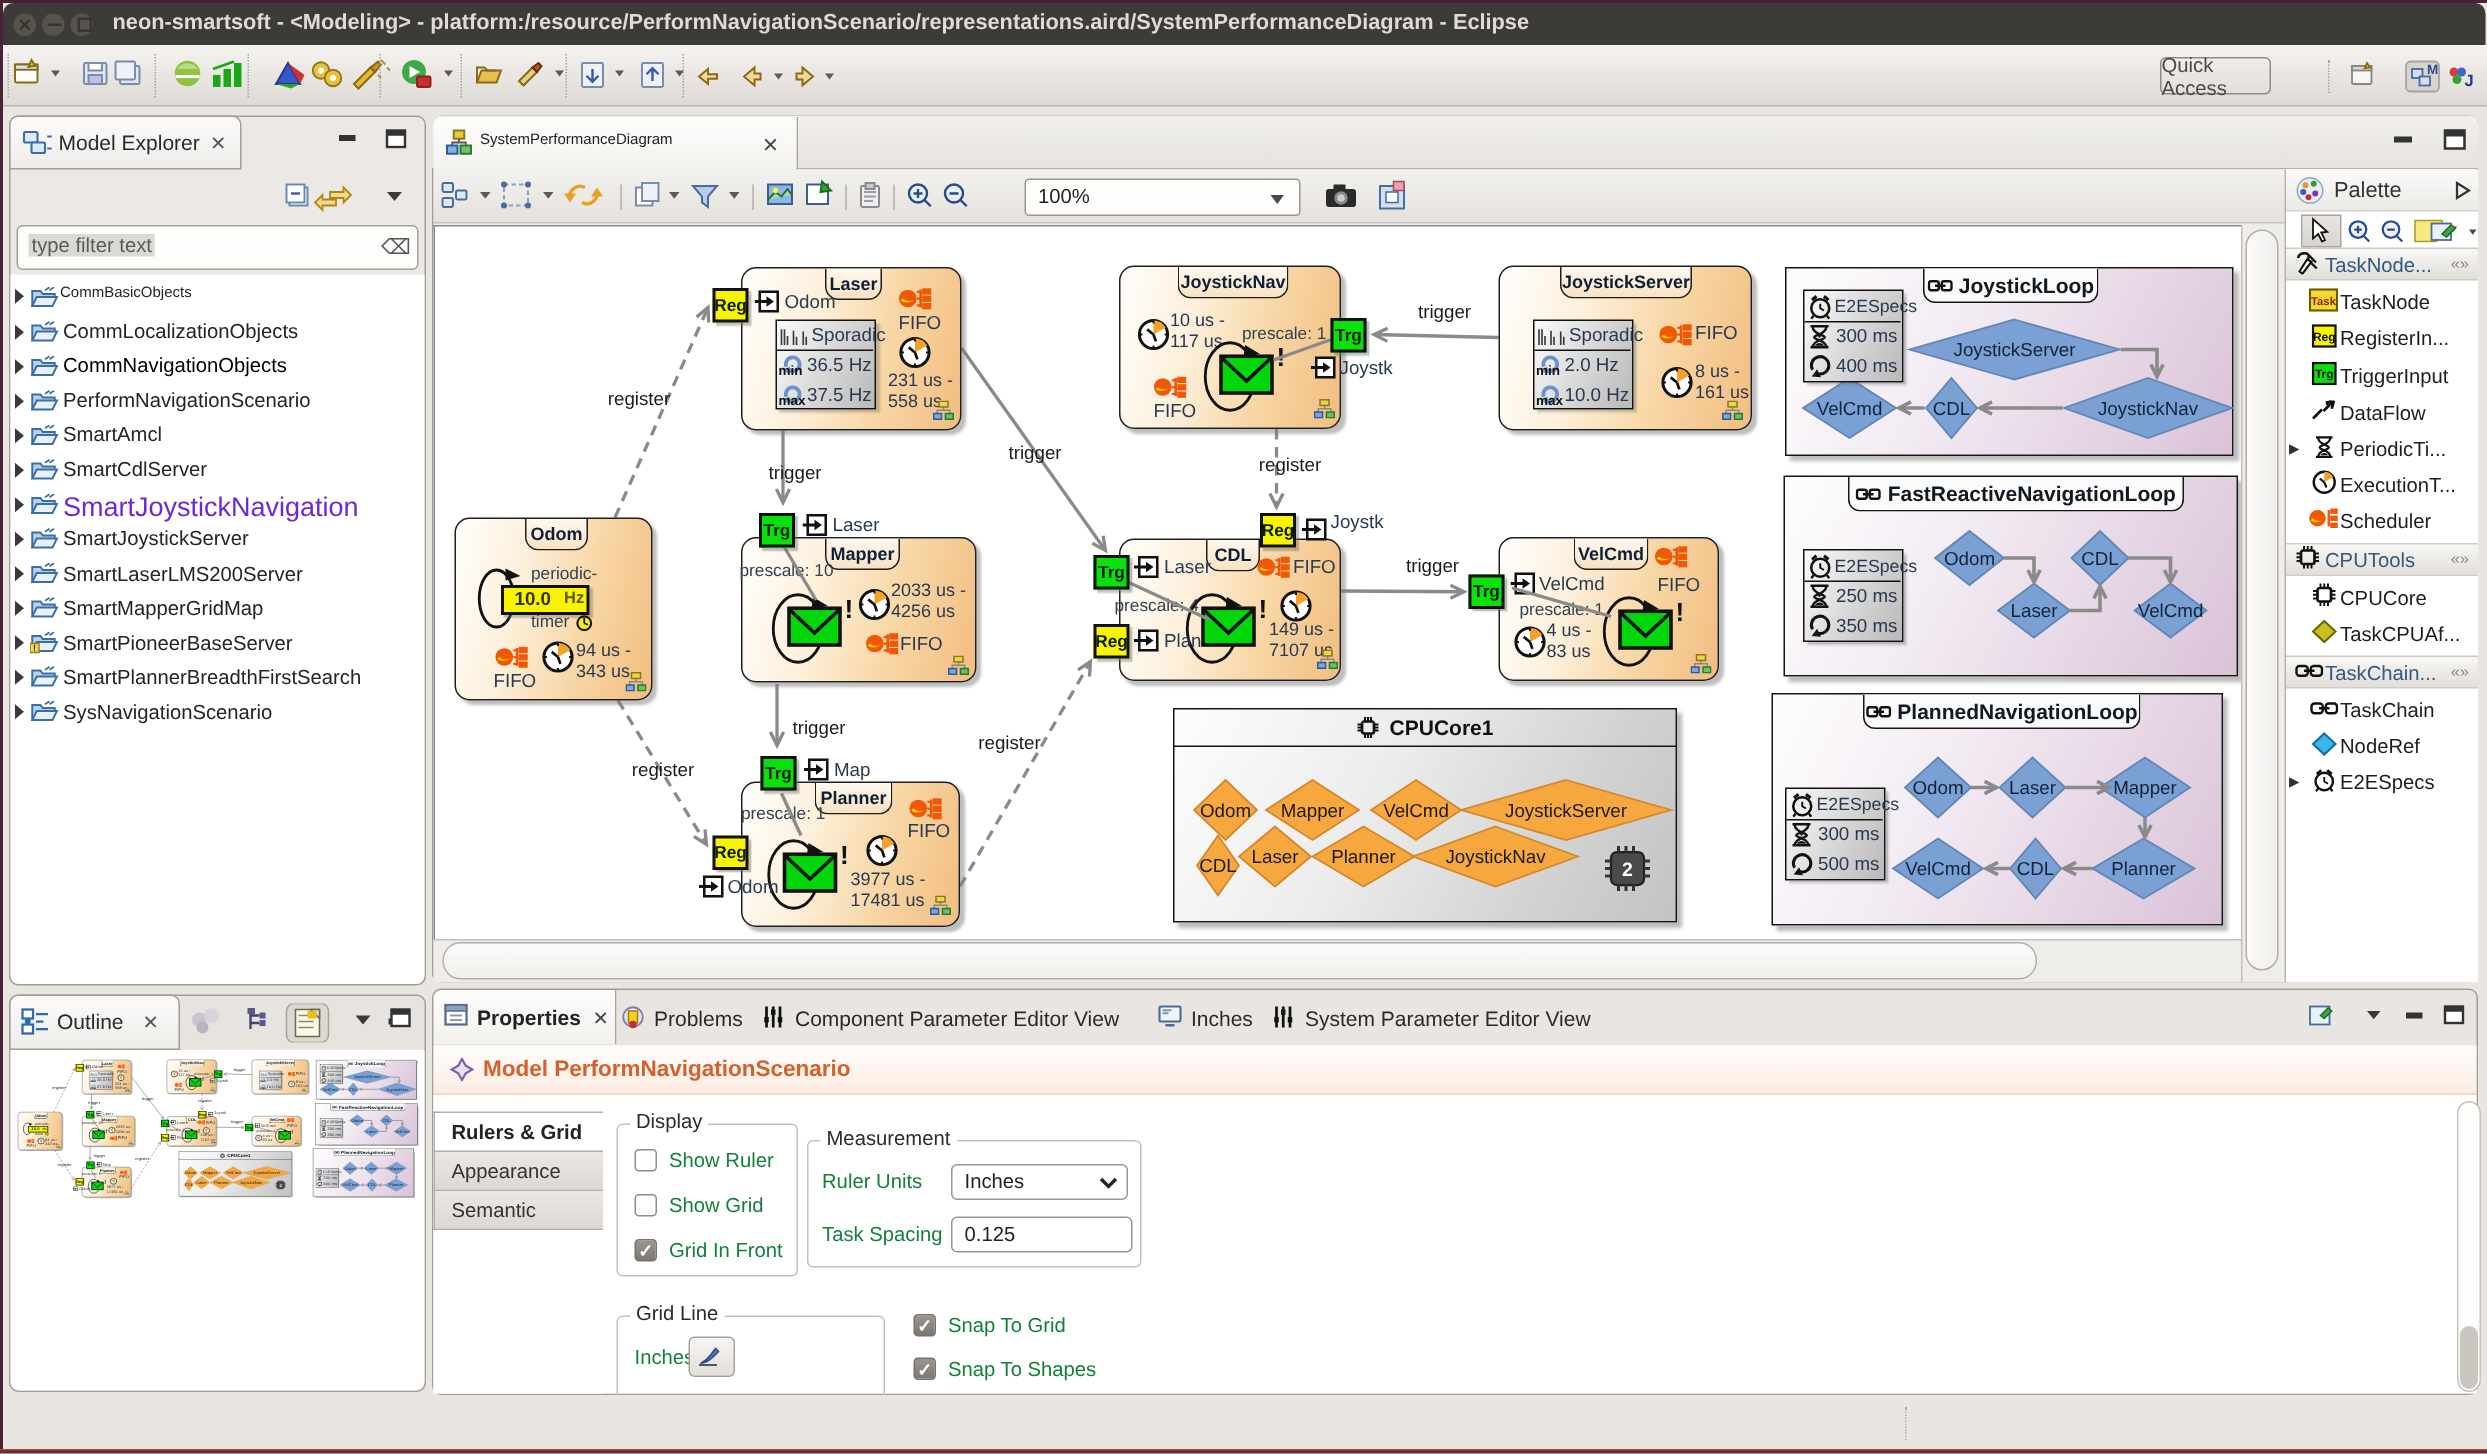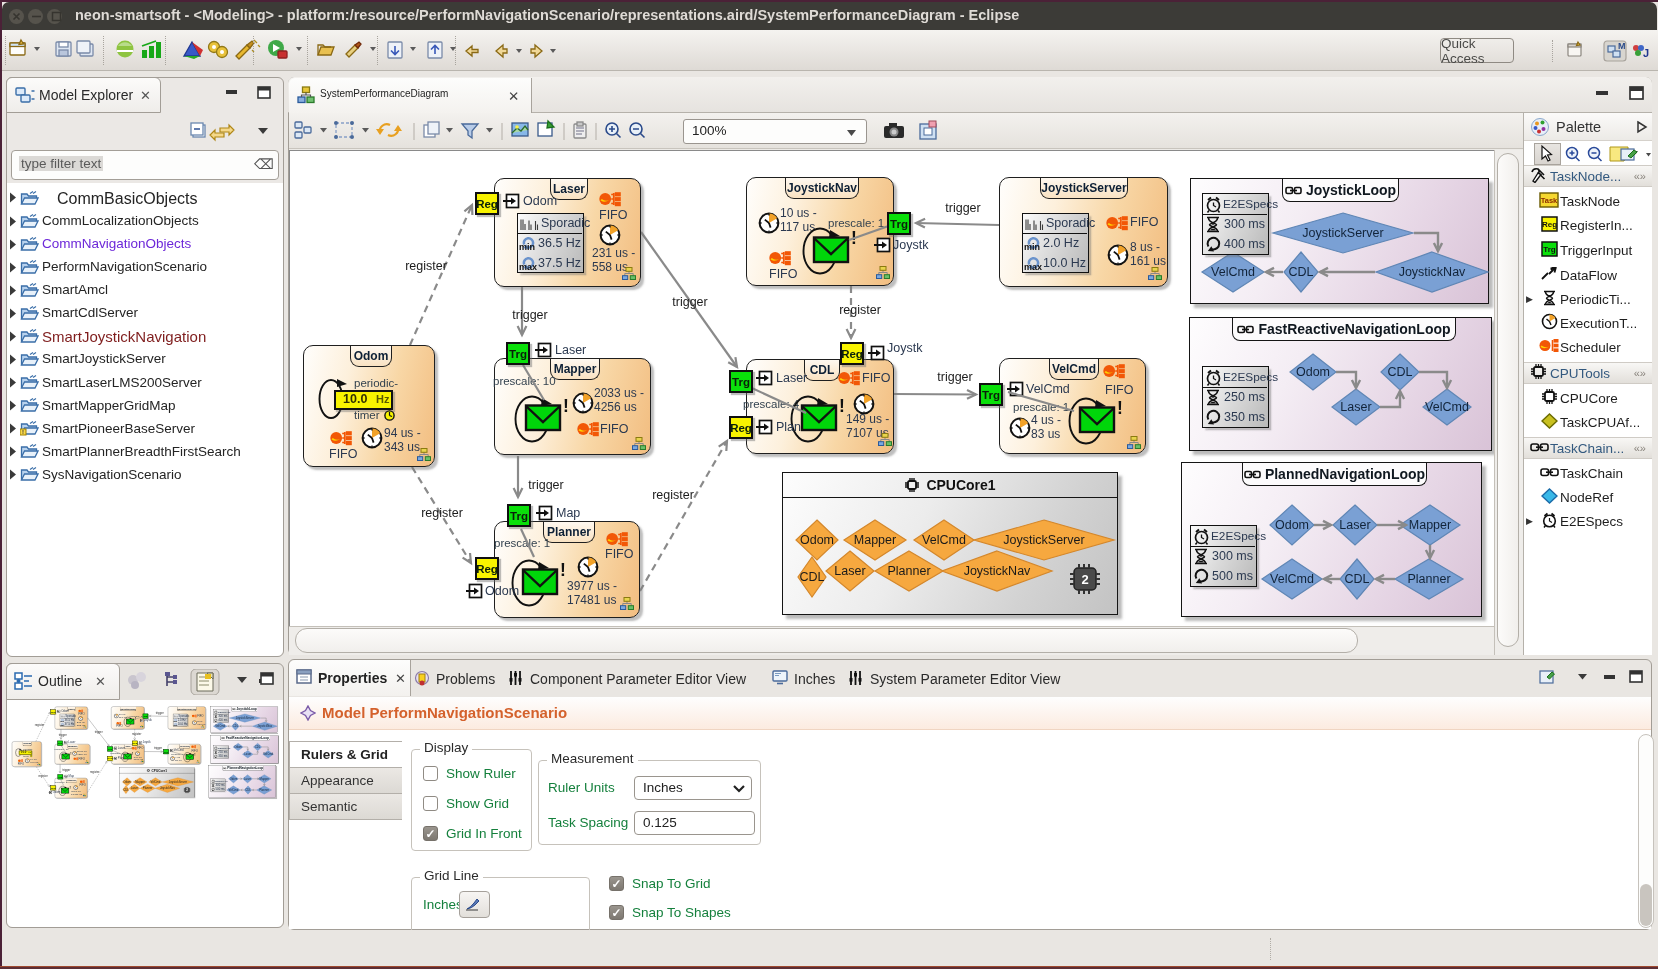--- a/index.html
+++ b/index.html
@@ -142,39 +142,39 @@
 <div class="a" style="left:254px;top:156px;font-size:14px;color:#555">⌫</div>
 <div class="a" style="left:7px;top:183px;width:276px;height:473px;background:#fff;border-radius:0 0 6px 6px"></div>
 <svg class="a" style="left:8px;top:186px" width="10" height="23">
     <path d="M2 6.5 l6 5 -6 5z" fill="#3a3a3a"></path>
   </svg>
 <svg class="a" style="left:20px;top:191px" width="19" height="15">
     <path d="M1.5 13 V3 h5.5 l1.5 2 h8 v2" fill="#b8d2ee" stroke="#3a6ea8" stroke-width="1.3"></path>
     <path d="M1.5 13 L4.5 7 h13.5 l-3 6z" fill="#e8f1fa" stroke="#3a6ea8" stroke-width="1.3"></path>
     <path d="M10 2.5 l3 -2 M13 2.5 l3 -2" stroke="#3a6ea8" stroke-width="1.2"></path>
   </svg>
-<div class="a" style="left:57px;top:190px;font-size:16px;color:#242424">CommBasicObjects</div>
+<div class="a" style="left:40px;top:190px;font-size:10px;color:#242424">CommBasicObjects</div>
 <svg class="a" style="left:8px;top:210px" width="10" height="23">
     <path d="M2 6.5 l6 5 -6 5z" fill="#3a3a3a"></path>
   </svg>
 <svg class="a" style="left:20px;top:214px" width="19" height="15">
     <path d="M1.5 13 V3 h5.5 l1.5 2 h8 v2" fill="#b8d2ee" stroke="#3a6ea8" stroke-width="1.3"></path>
     <path d="M1.5 13 L4.5 7 h13.5 l-3 6z" fill="#e8f1fa" stroke="#3a6ea8" stroke-width="1.3"></path>
     <path d="M10 2.5 l3 -2 M13 2.5 l3 -2" stroke="#3a6ea8" stroke-width="1.2"></path>
   </svg>
 <div class="a" style="left:42px;top:213px;font-size:13.5px;color:#242424">CommLocalizationObjects</div>
 <svg class="a" style="left:8px;top:233px" width="10" height="23">
     <path d="M2 6.5 l6 5 -6 5z" fill="#3a3a3a"></path>
   </svg>
 <svg class="a" style="left:20px;top:237px" width="19" height="15">
     <path d="M1.5 13 V3 h5.5 l1.5 2 h8 v2" fill="#b8d2ee" stroke="#3a6ea8" stroke-width="1.3"></path>
     <path d="M1.5 13 L4.5 7 h13.5 l-3 6z" fill="#e8f1fa" stroke="#3a6ea8" stroke-width="1.3"></path>
     <path d="M10 2.5 l3 -2 M13 2.5 l3 -2" stroke="#3a6ea8" stroke-width="1.2"></path>
   </svg>
-<div class="a" style="left:42px;top:236px;font-size:13.5px;color:#6d28d9">CommNavigationObjects</div>
+<div class="a" style="left:42px;top:236px;font-size:13.5px;color:#000000">CommNavigationObjects</div>
 <svg class="a" style="left:8px;top:256px" width="10" height="23">
     <path d="M2 6.5 l6 5 -6 5z" fill="#3a3a3a"></path>
   </svg>
 <svg class="a" style="left:20px;top:260px" width="19" height="15">
     <path d="M1.5 13 V3 h5.5 l1.5 2 h8 v2" fill="#b8d2ee" stroke="#3a6ea8" stroke-width="1.3"></path>
     <path d="M1.5 13 L4.5 7 h13.5 l-3 6z" fill="#e8f1fa" stroke="#3a6ea8" stroke-width="1.3"></path>
     <path d="M10 2.5 l3 -2 M13 2.5 l3 -2" stroke="#3a6ea8" stroke-width="1.2"></path>
   </svg>
 <div class="a" style="left:42px;top:259px;font-size:13.5px;color:#242424">PerformNavigationScenario</div>
 <svg class="a" style="left:8px;top:279px" width="10" height="23">
@@ -196,21 +196,21 @@
   </svg>
 <div class="a" style="left:42px;top:305px;font-size:13.5px;color:#242424">SmartCdlServer</div>
 <svg class="a" style="left:8px;top:325px" width="10" height="23">
     <path d="M2 6.5 l6 5 -6 5z" fill="#3a3a3a"></path>
   </svg>
 <svg class="a" style="left:20px;top:329px" width="19" height="15">
     <path d="M1.5 13 V3 h5.5 l1.5 2 h8 v2" fill="#b8d2ee" stroke="#3a6ea8" stroke-width="1.3"></path>
     <path d="M1.5 13 L4.5 7 h13.5 l-3 6z" fill="#e8f1fa" stroke="#3a6ea8" stroke-width="1.3"></path>
     <path d="M10 2.5 l3 -2 M13 2.5 l3 -2" stroke="#3a6ea8" stroke-width="1.2"></path>
   </svg>
-<div class="a" style="left:42px;top:328px;font-size:15px;color:#7f1d1d">SmartJoystickNavigation</div>
+<div class="a" style="left:42px;top:328px;font-size:18px;color:#6d28d9">SmartJoystickNavigation</div>
 <svg class="a" style="left:8px;top:348px" width="10" height="23">
     <path d="M2 6.5 l6 5 -6 5z" fill="#3a3a3a"></path>
   </svg>
 <svg class="a" style="left:20px;top:352px" width="19" height="15">
     <path d="M1.5 13 V3 h5.5 l1.5 2 h8 v2" fill="#b8d2ee" stroke="#3a6ea8" stroke-width="1.3"></path>
     <path d="M1.5 13 L4.5 7 h13.5 l-3 6z" fill="#e8f1fa" stroke="#3a6ea8" stroke-width="1.3"></path>
     <path d="M10 2.5 l3 -2 M13 2.5 l3 -2" stroke="#3a6ea8" stroke-width="1.2"></path>
   </svg>
 <div class="a" style="left:42px;top:351px;font-size:13.5px;color:#242424">SmartJoystickServer</div>
 <svg class="a" style="left:8px;top:371px" width="10" height="23">

